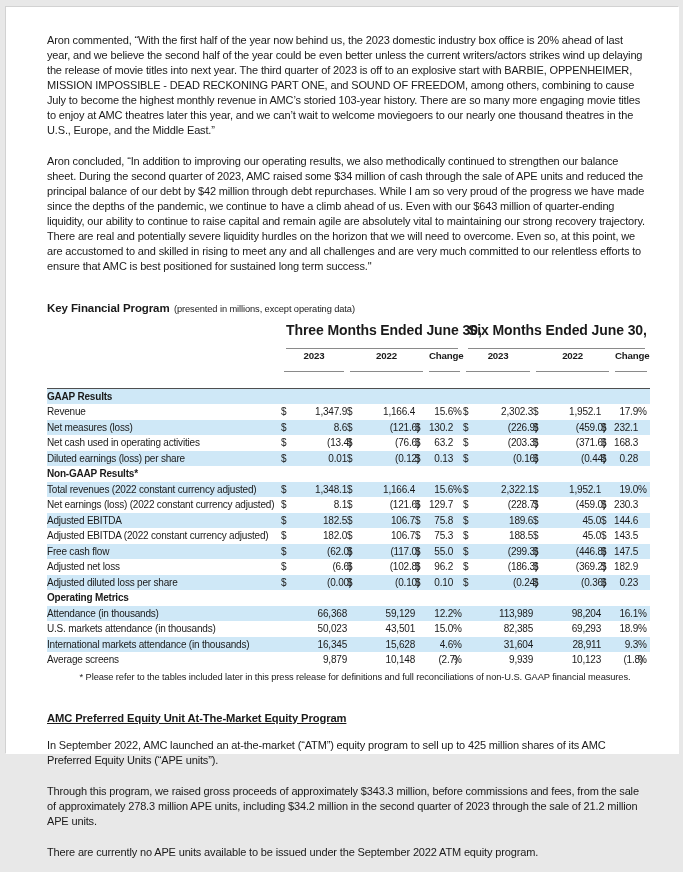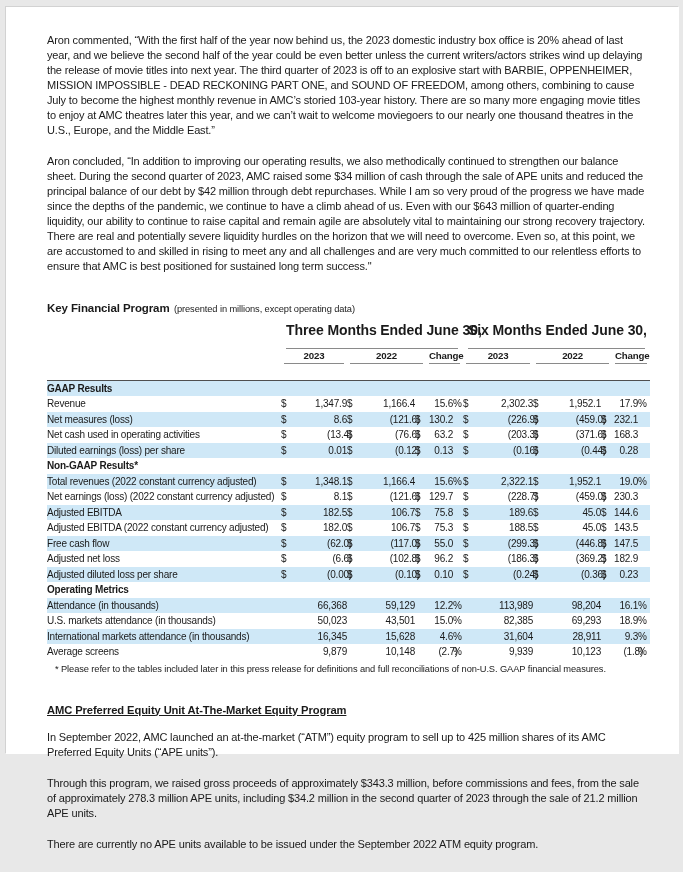--- a/index.html
+++ b/index.html
@@ -26,34 +26,34 @@
   .kfr-title{font-weight:bold;font-size:11.5px;letter-spacing:-0.1px;}
   .kfr-sub{font-size:9.3px;letter-spacing:-0.1px;}
   table.kfr{
     border-collapse:collapse;table-layout:fixed;
     width:601px;margin-top:6px;
     font-size:10px;letter-spacing:-0.2px;
   }
   table.kfr th{font-weight:bold;padding:0;vertical-align:bottom;}
   .gh{border-bottom:1px solid #8a8a8a;margin:0 5px;padding-bottom:10px;
       text-align:center;font-size:14px;letter-spacing:-0.1px;white-space:nowrap;}
-  .yh{border-bottom:1px solid #8a8a8a;margin:0 3px;padding:1px 0 2px 0;
+  .yh{border-bottom:1px solid #8a8a8a;margin:0 3px;padding:1px 0 10px 0;
       text-align:center;font-size:9.7px;}
   tr.spacer td{border-bottom:1px solid #4f4f4f;height:4px;padding:0;}
   table.kfr td{height:15.5px;padding:0;vertical-align:middle;white-space:nowrap;}
   tr.blue{background:#cfe8f7;}
   td.lblc{padding-left:1px;overflow:visible;}
   td.sect{font-weight:bold;padding-left:1px;}
   td.s{text-align:left;padding-left:4px;}
   td.v{text-align:right;padding-right:2px;}
   td.x{text-align:left;padding-left:1px;}
   td.c{text-align:right;padding-right:1px;}
   td.cs{text-align:left;padding-left:2px;}
   .neg{display:inline-block;margin-right:-5px;}
-  .footnote{font-size:9.3px;letter-spacing:-0.1px;margin-top:4px;padding-left:8px;width:600px;}
+  .footnote{font-size:9.3px;letter-spacing:-0.1px;margin-top:4px;padding-left:8px;width:600px;text-align:center;}
   .ape-heading{
     margin-top:30px;font-size:11.2px;font-weight:bold;letter-spacing:-0.1px;
     text-decoration:underline;
   }
   .ape-heading + p.body-text{margin-top:14px;}
 </style>
 </head>
 <body>
 
 <div class="page">

